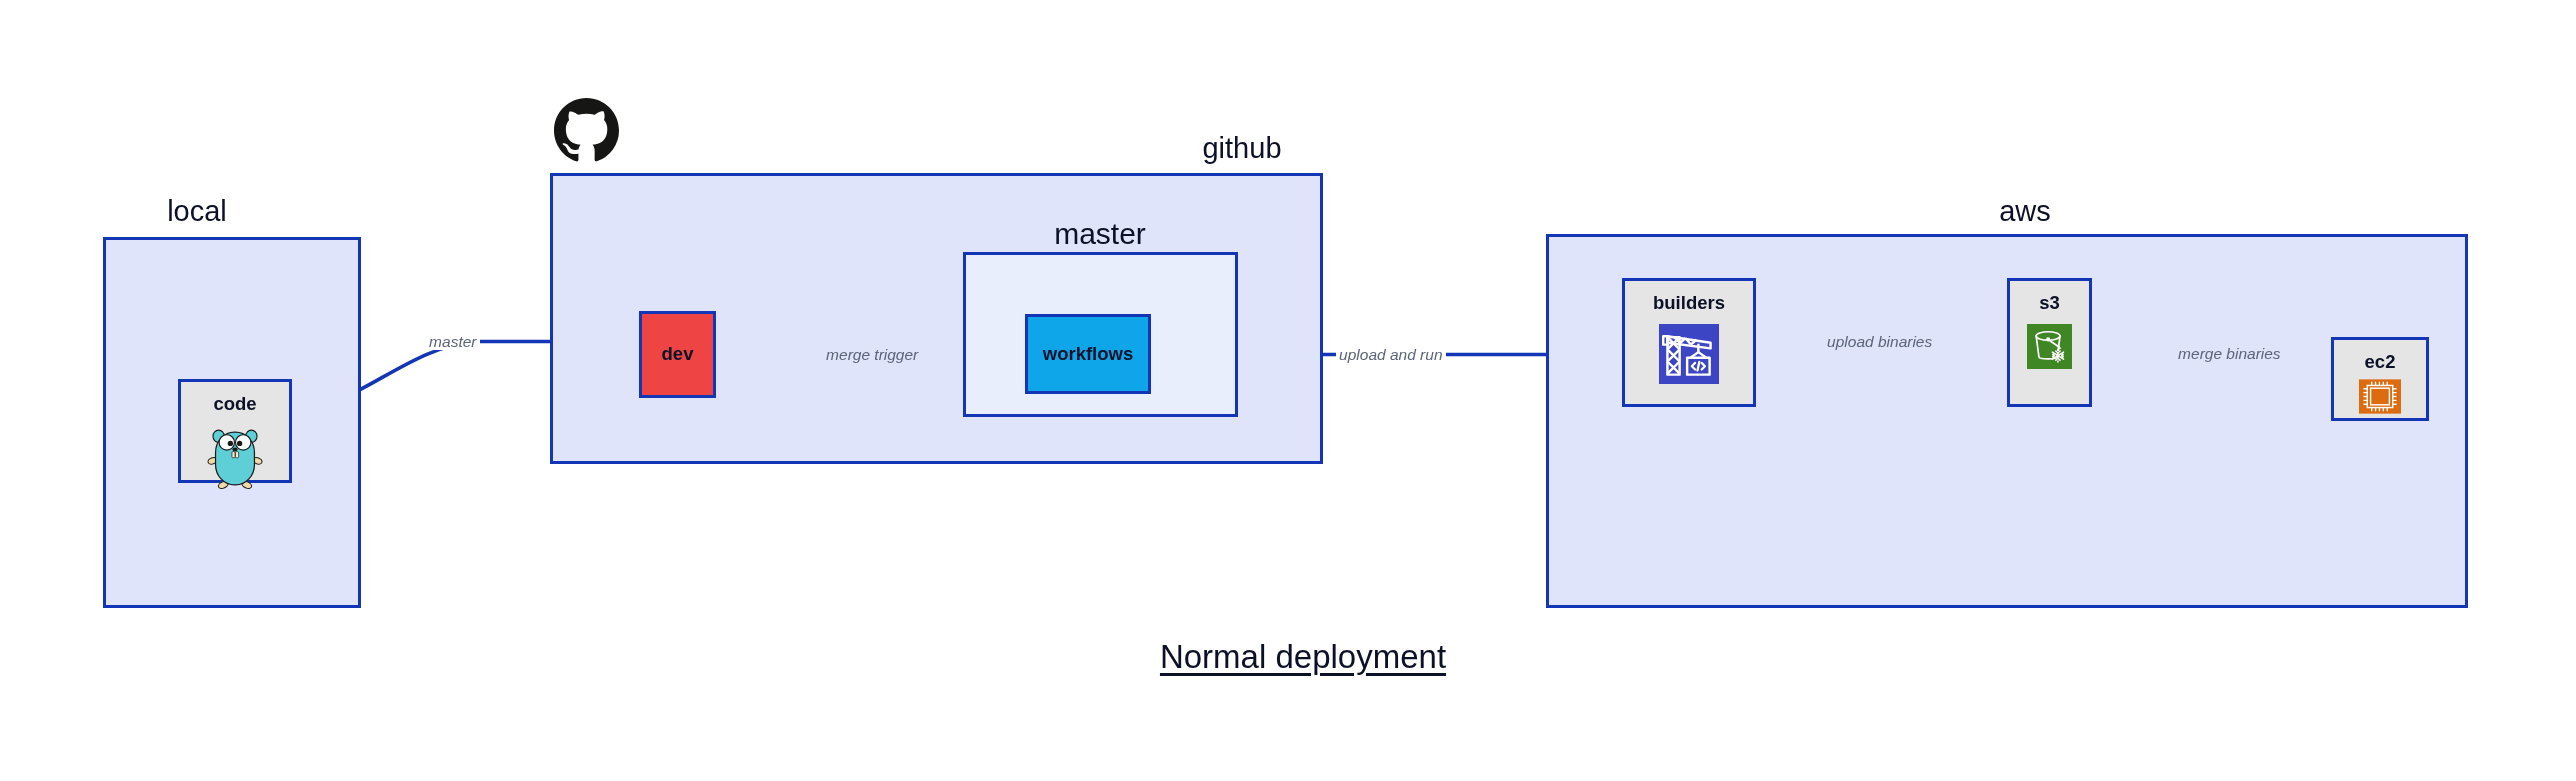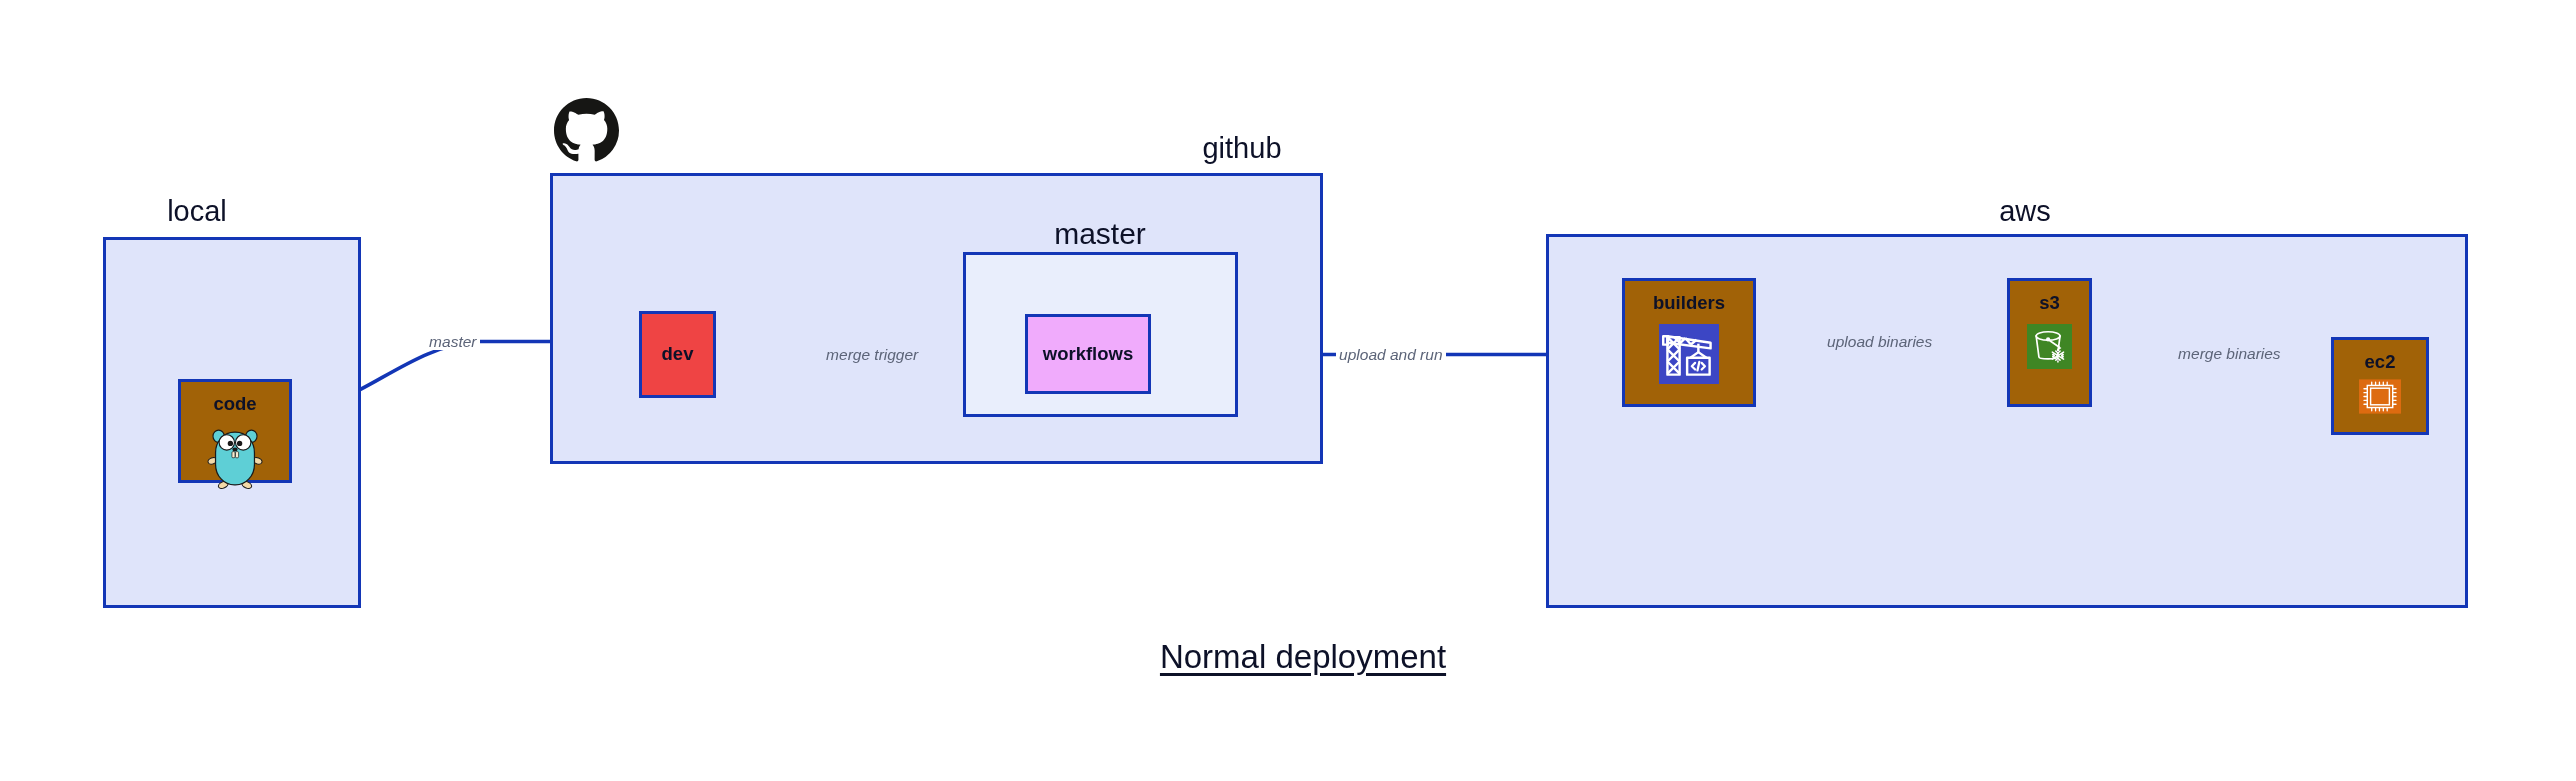--- a/index.html
+++ b/index.html
@@ -49,21 +49,21 @@
     color: #0d1128;
     font-size: 30px;
     font-weight: 400;
     line-height: 1;
     white-space: nowrap;
   }
 
   
   .node {
     position: absolute;
-    background: #a16207;
+    background: #e5e5e5;
     border: 3.1px solid #1336b6;
     box-sizing: border-box;
     display: flex;
     flex-direction: column;
     align-items: center;
   }
   .node.plain { background: #ef4444; justify-content: center; }
   .node-label {
     color: #0d1128;
     font-size: 18.5px;
@@ -203,21 +203,21 @@
 
   <div class="node plain" style="left:639px; top:311px; width:77px; height:87px;">
     <span class="node-label">dev</span>
   </div>
 
   <div class="subgroup-label" style="left:1100px; top:219px; transform:translateX(-50%);">master</div>
 
   <div class="subgroup" style="left:963px; top:252px; width:275px; height:165px;">
   </div>
 
-  <div class="node plain" style="left:1025px; top:314px; width:126px; height:80px; background:#f0abfc;">
+  <div class="node plain" style="left:1025px; top:314px; width:126px; height:80px; background:#0ea5e9;">
     <span class="node-label">workflows</span>
   </div>
 
   <div class="group-label" style="left:2025px; top:197px; transform:translateX(-50%);">aws</div>
 
   <div class="group" style="left:1546px; top:234px; width:922px; height:374px;">
   </div>
 
   <div class="node" style="left:1622px; top:278px; width:134px; height:129px;">
     <span class="node-label">builders</span>
@@ -271,21 +271,21 @@
           <path d="M41 51.5 L44 49 L47 51.5"></path>
           <path d="M36.6 43.5 L38.4 44.9 L37.6 47.2"></path>
           <path d="M51.4 46.5 L49.6 45.1 L50.4 42.8"></path>
           <path d="M51.4 43.5 L49.6 44.9 L50.4 47.2"></path>
           <path d="M36.6 46.5 L38.4 45.1 L37.6 42.8"></path>
         </g>
       </svg>
     </span>
   </div>
 
-  <div class="node" style="left:2331px; top:337px; width:98px; height:98px;">
+  <div class="node" style="left:2331px; top:337px; width:98px; height:84px;">
     <span class="node-label">ec2</span>
     <span class="node-icon" style="margin-top:7.2px;">
       <svg width="42" height="35" viewBox="0 0 76 62" xmlns="http://www.w3.org/2000/svg">
         <rect x="0" y="0" width="76" height="62" fill="#dd6b10"></rect>
         <g fill="none" stroke="#ffffff" stroke-width="2.6">
           <rect x="21" y="16" width="34" height="30"></rect>
           <rect x="15" y="11" width="46" height="40"></rect>
         </g>
         <g stroke="#ffffff" stroke-width="2.4" stroke-linecap="round">
 

